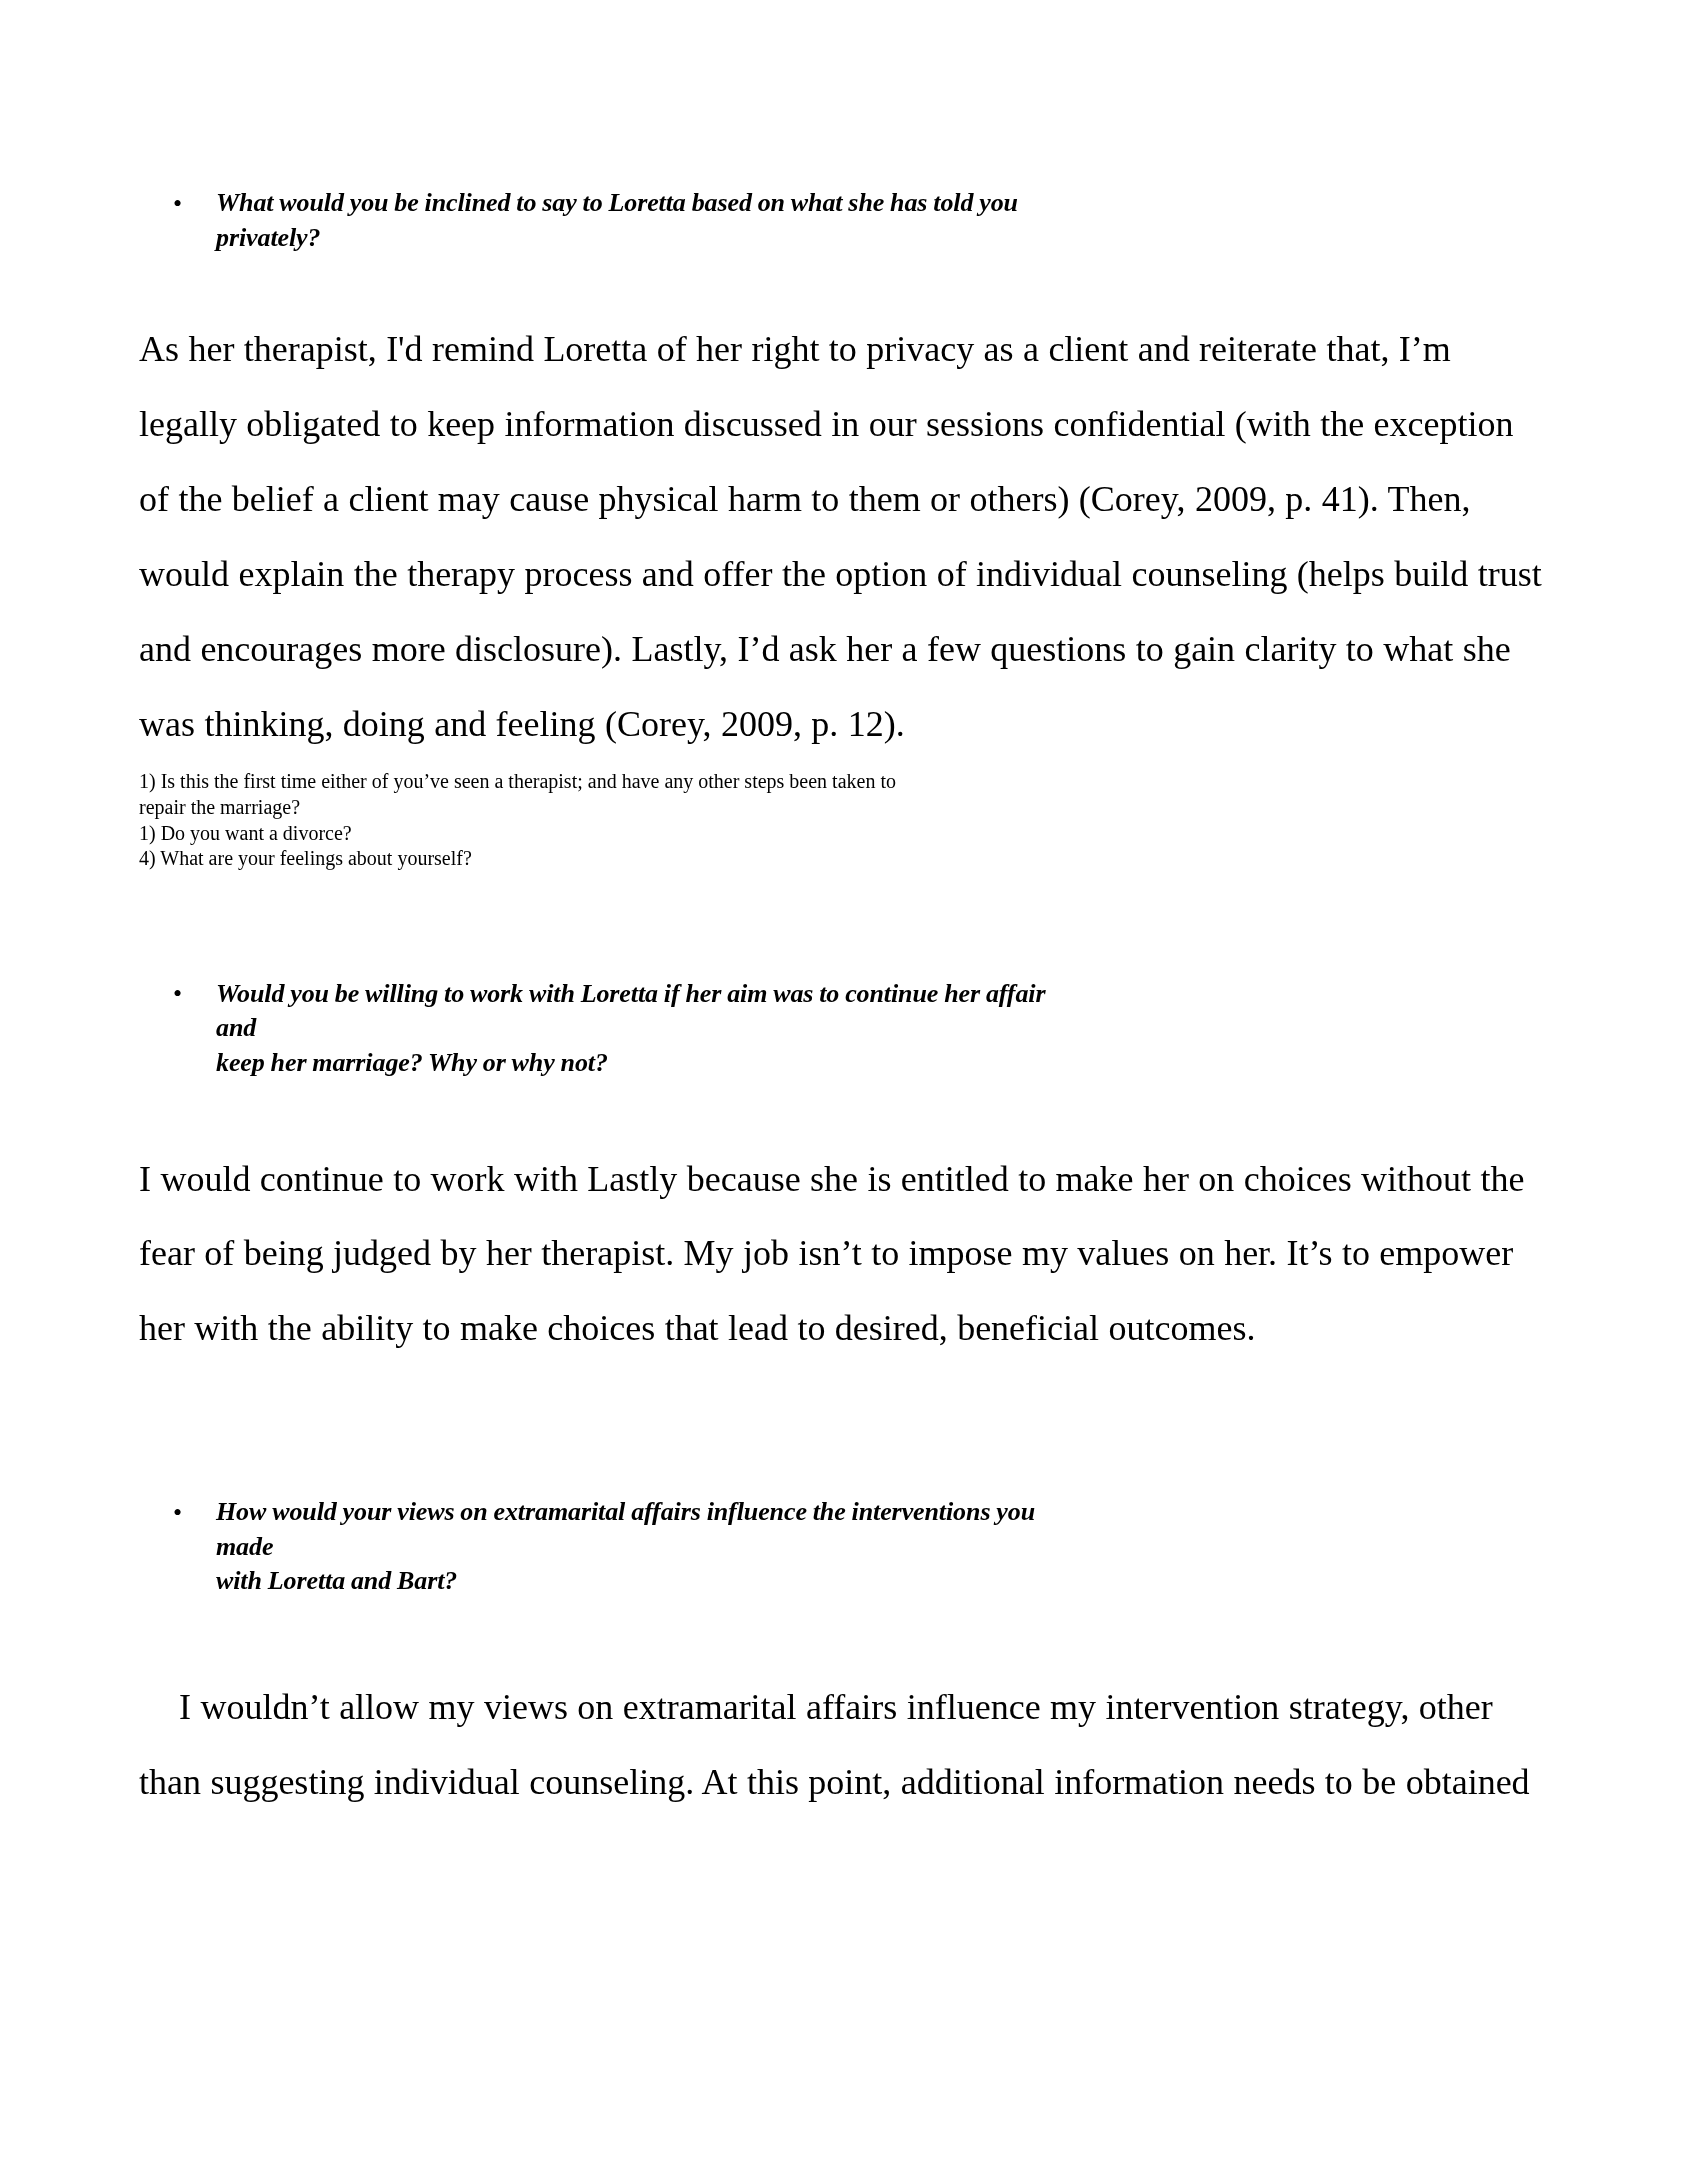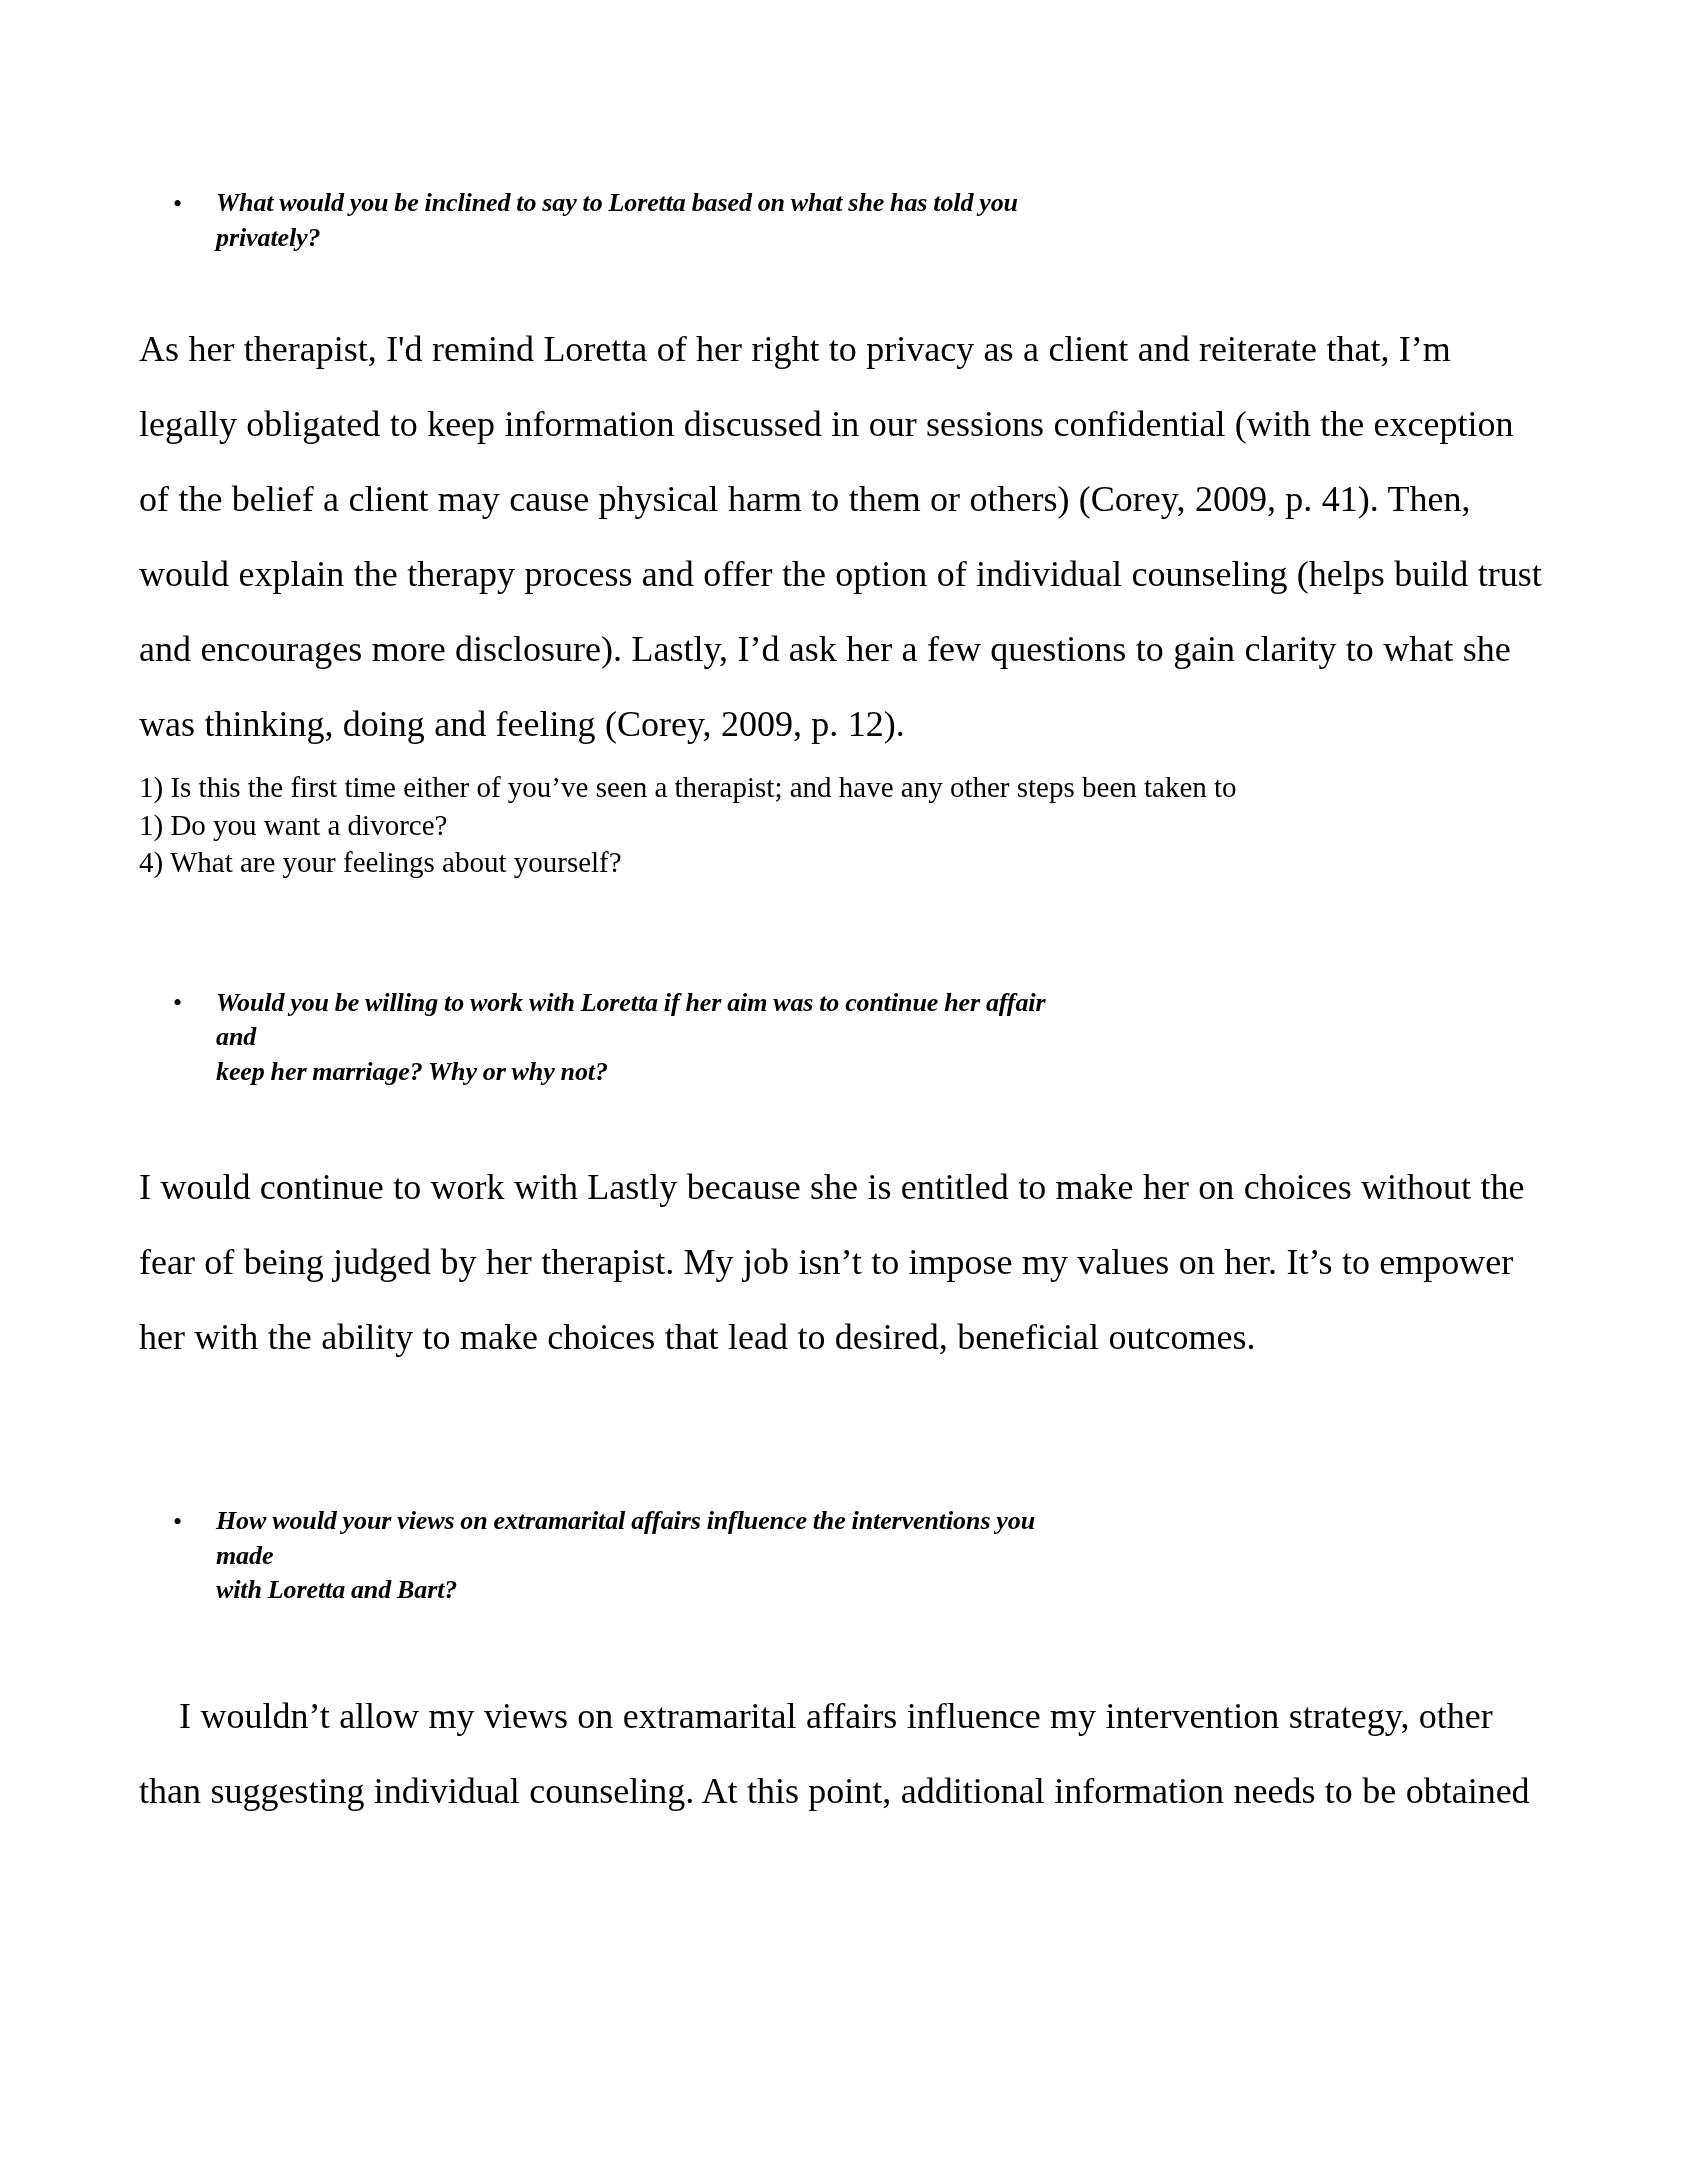--- a/index.html
+++ b/index.html
@@ -62,21 +62,21 @@
     text-align: left;
     word-spacing: 0.4px;
   }
   .body-para .ln {
     display: block;
     white-space: nowrap;
   }
 
   
   .num-list {
-    font-size: 29px;
+    font-size: 20px;
     line-height: 1.28;
   }
   .num-list .ln {
     display: block;
     white-space: nowrap;
   }
 
   
   .sp-top       { height: 186px; }
   .sp-b1-p1     { height: 57px;  }
@@ -107,20 +107,21 @@
       <span class="ln">of the belief a client may cause physical harm to them or others) (Corey, 2009, p. 41). Then,</span>
       <span class="ln">would explain the therapy process and offer the option of individual counseling (helps build trust</span>
       <span class="ln">and encourages more disclosure).   Lastly, I’d ask her a few questions to gain clarity to what she</span>
       <span class="ln">was thinking, doing and feeling (Corey, 2009, p. 12).</span>
     </div>
 
     <div class="sp-p1-list"></div>
 
     <div class="num-list">
       <span class="ln">1) Is this the first time either of you’ve seen a therapist; and have any other steps been taken to</span>
+      <span class="ln">repair the marriage?</span>
       <span class="ln">1) Do you want a divorce?</span>
       <span class="ln">4) What are your feelings about yourself?</span>
     </div>
 
     <div class="sp-list-b2"></div>
 
     <div class="bullet-item">
       <span class="bullet-dot">•</span>
       <span class="bullet-text">Would you be willing to work with Loretta if her aim was to continue her affair and</span>
       <span class="bullet-text">keep her marriage? Why or why not?</span>

